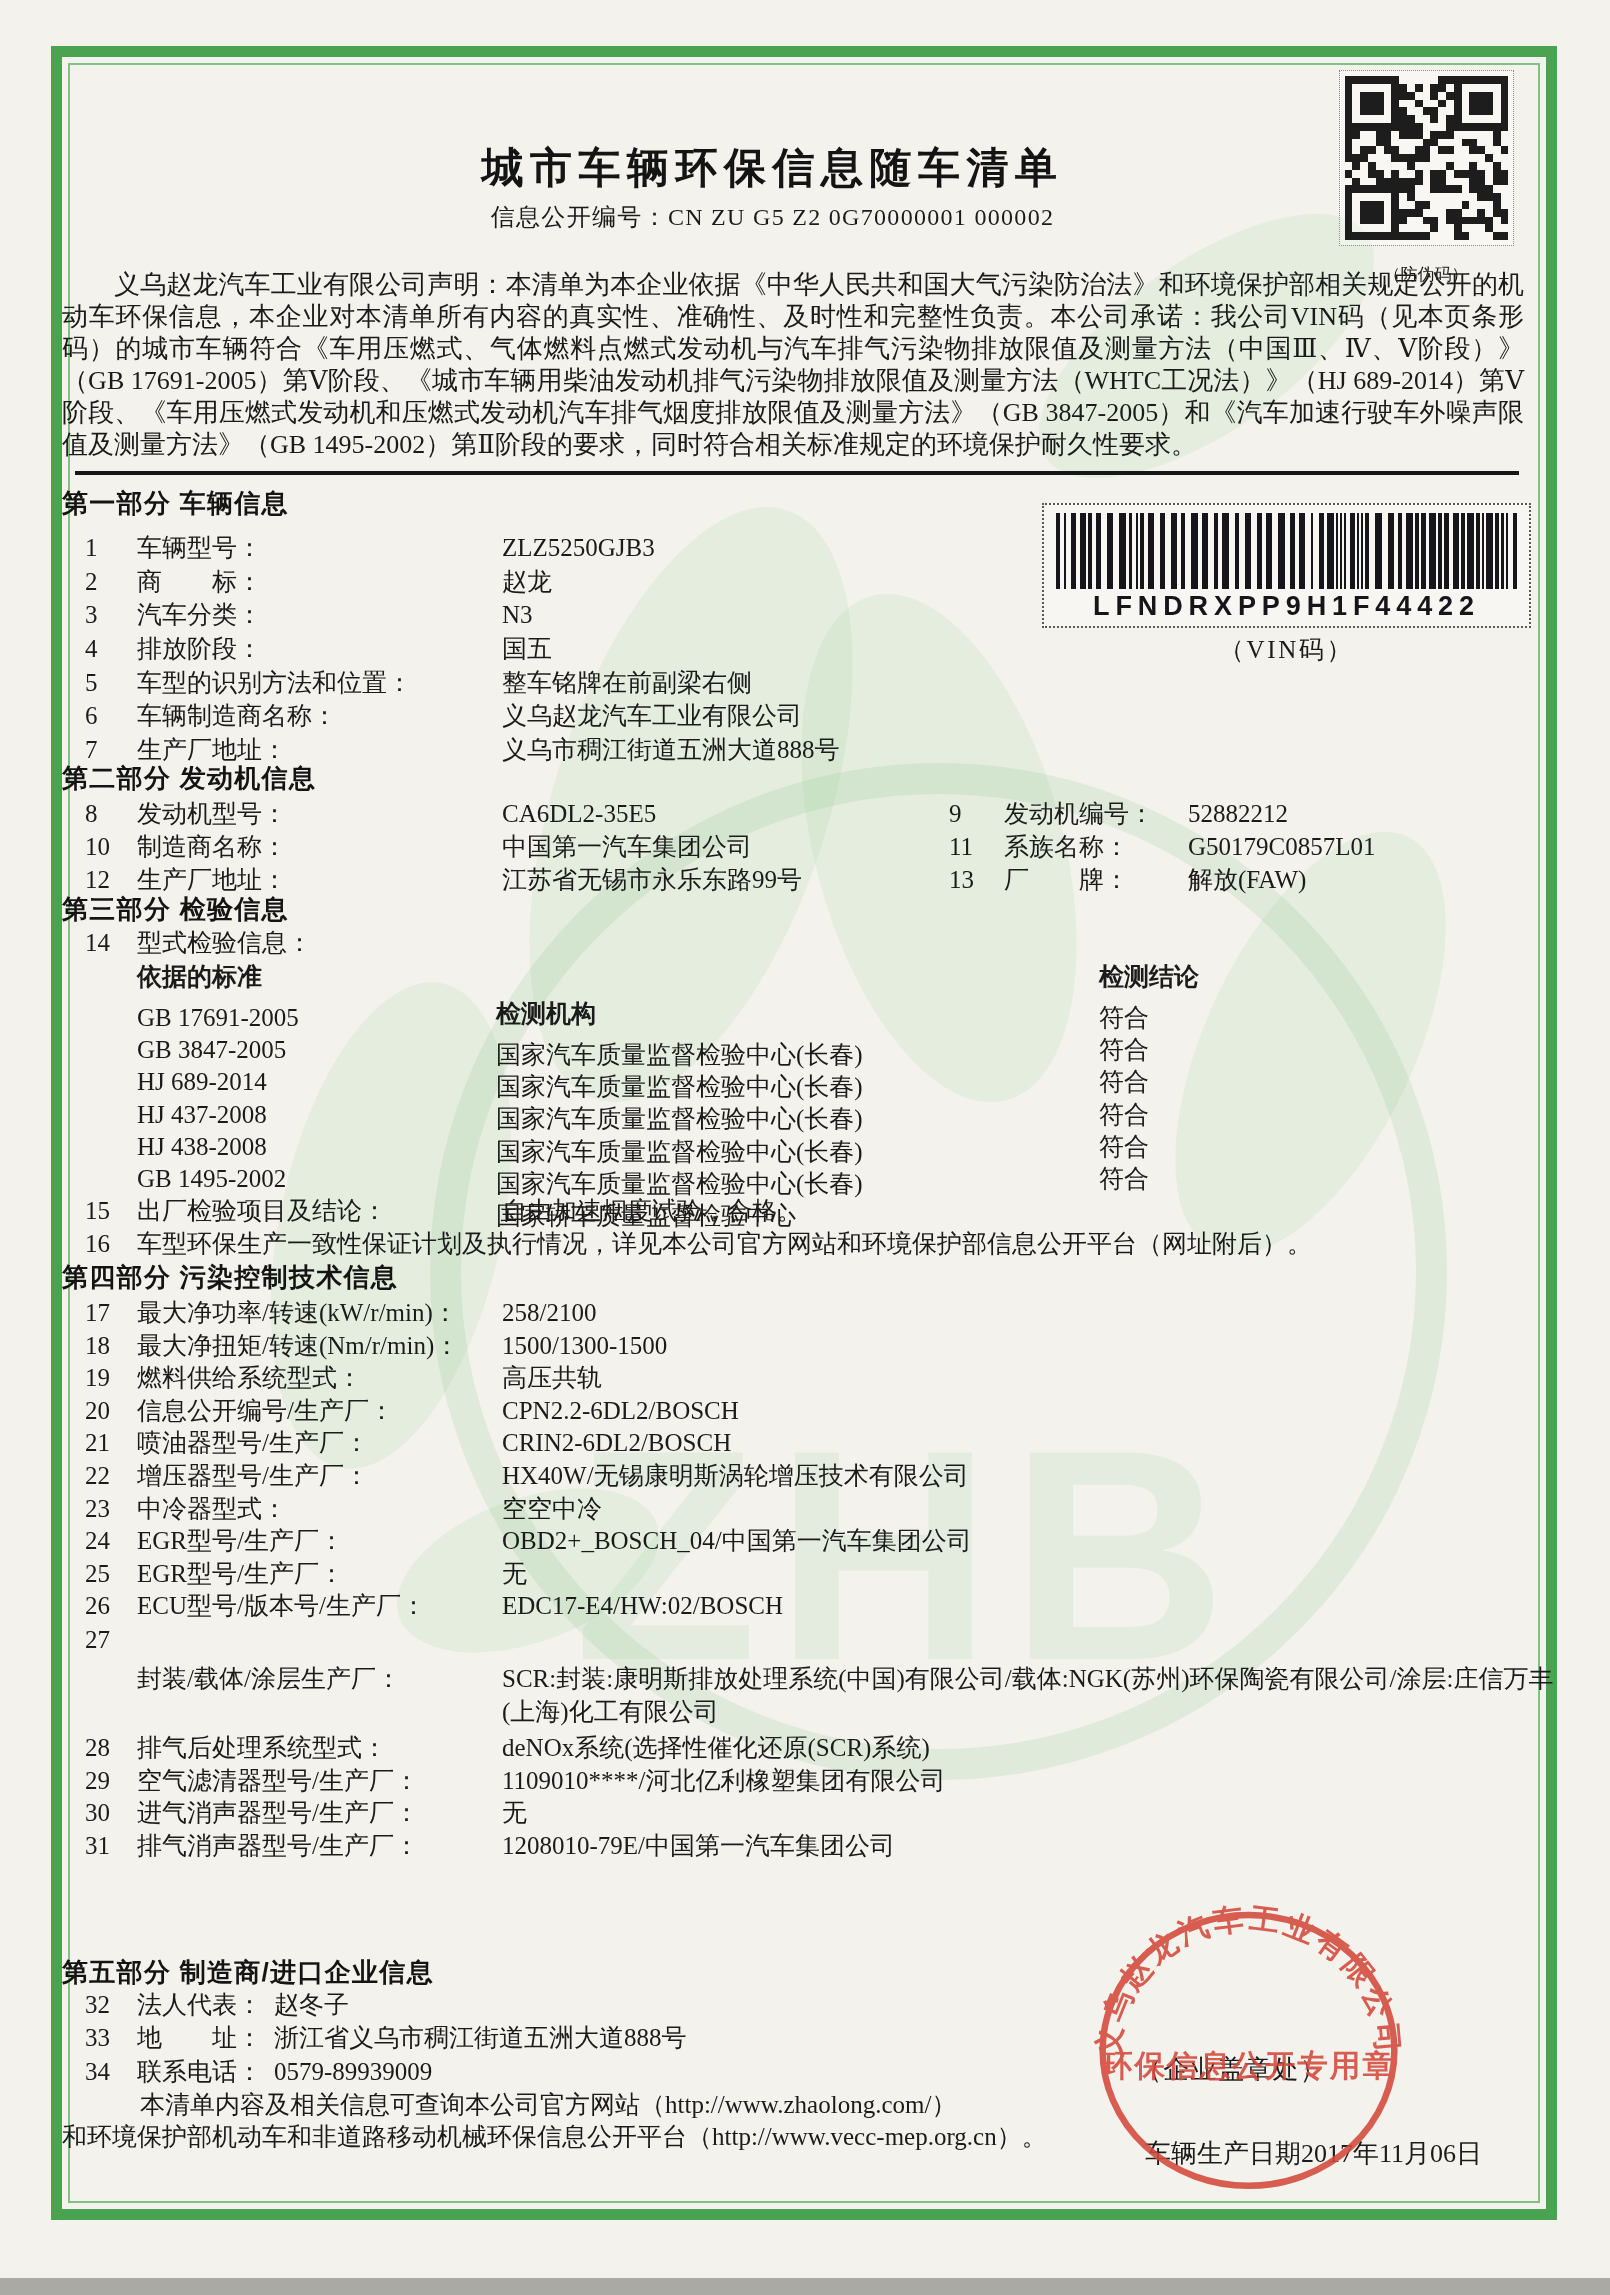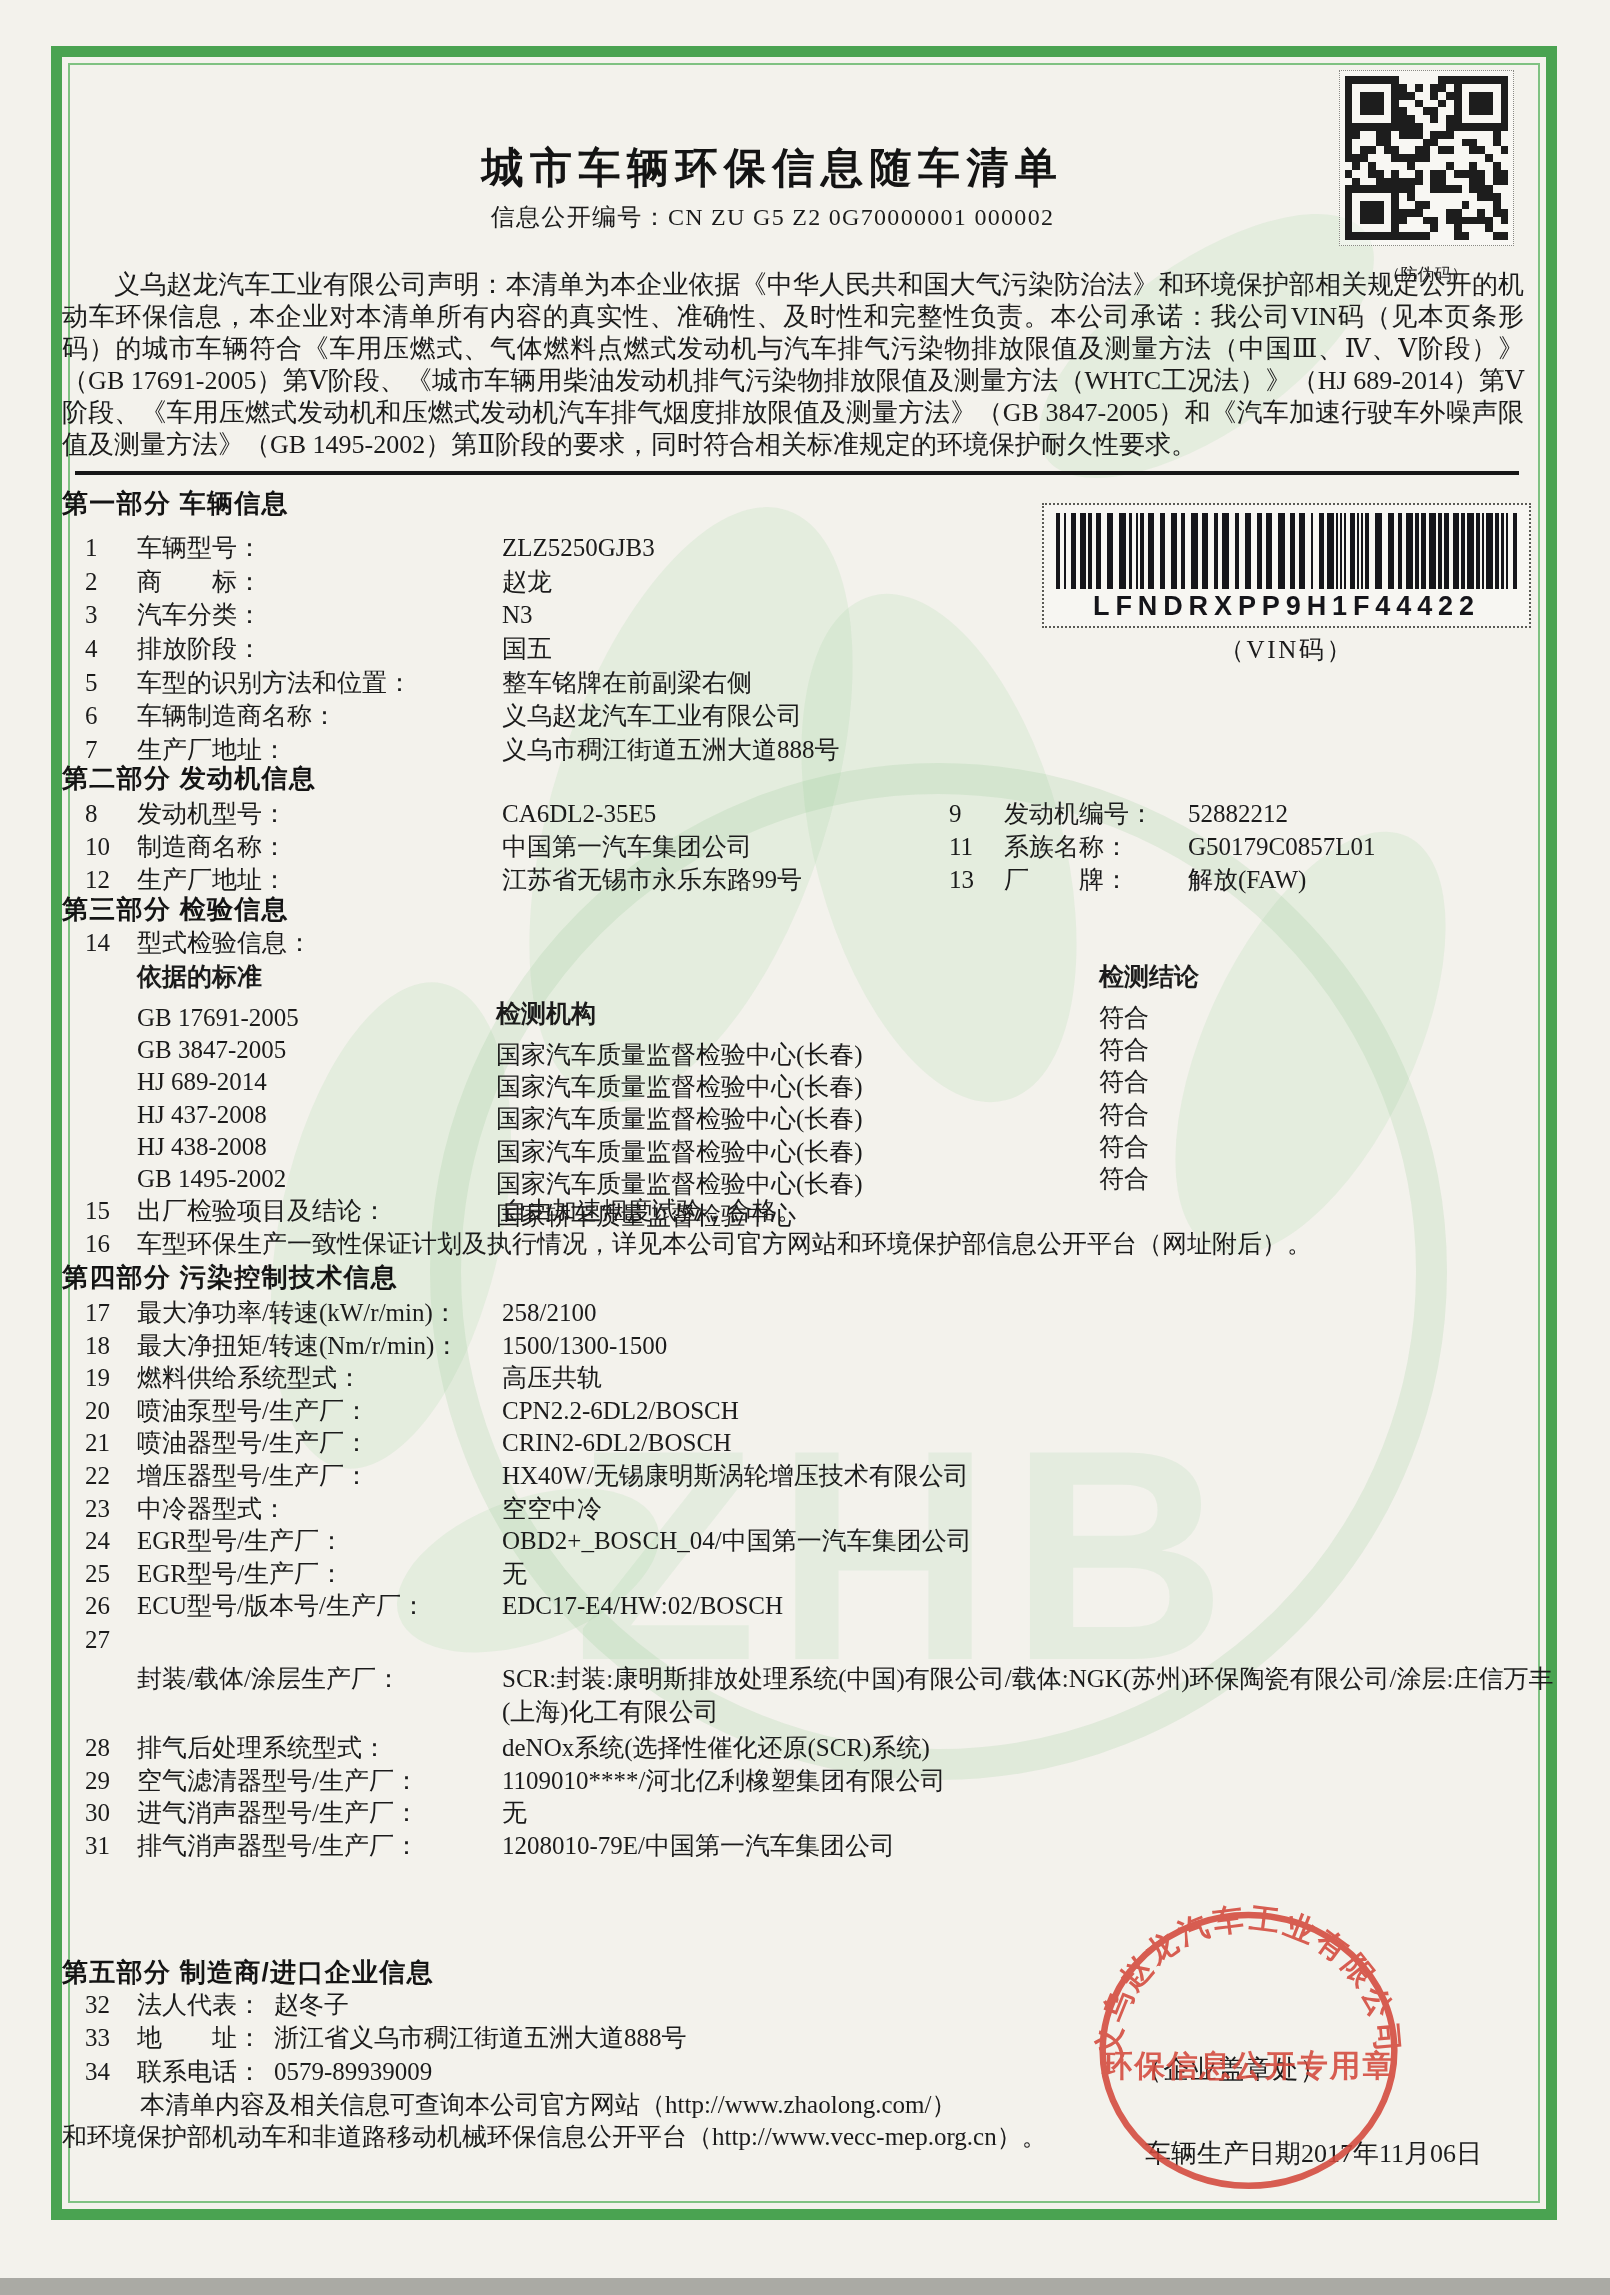--- a/index.html
+++ b/index.html
@@ -758,21 +758,21 @@
       <span class="lbl">最大净扭矩/转速(Nm/r/min)：</span>
       <span class="val">1500/1300-1500</span>
     </div>
   <div class="row" style="top:1361px">
       <span class="num">19</span>
       <span class="lbl">燃料供给系统型式：</span>
       <span class="val">高压共轨</span>
     </div>
   <div class="row" style="top:1394px">
       <span class="num">20</span>
-      <span class="lbl">喷油泵型号/生产厂：</span>
+      <span class="lbl">信息公开编号/生产厂：</span>
       <span class="val">CPN2.2-6DL2/BOSCH</span>
     </div>
   <div class="row" style="top:1426px">
       <span class="num">21</span>
       <span class="lbl">喷油器型号/生产厂：</span>
       <span class="val">CRIN2-6DL2/BOSCH</span>
     </div>
   <div class="row" style="top:1459px">
       <span class="num">22</span>
       <span class="lbl">增压器型号/生产厂：</span>

